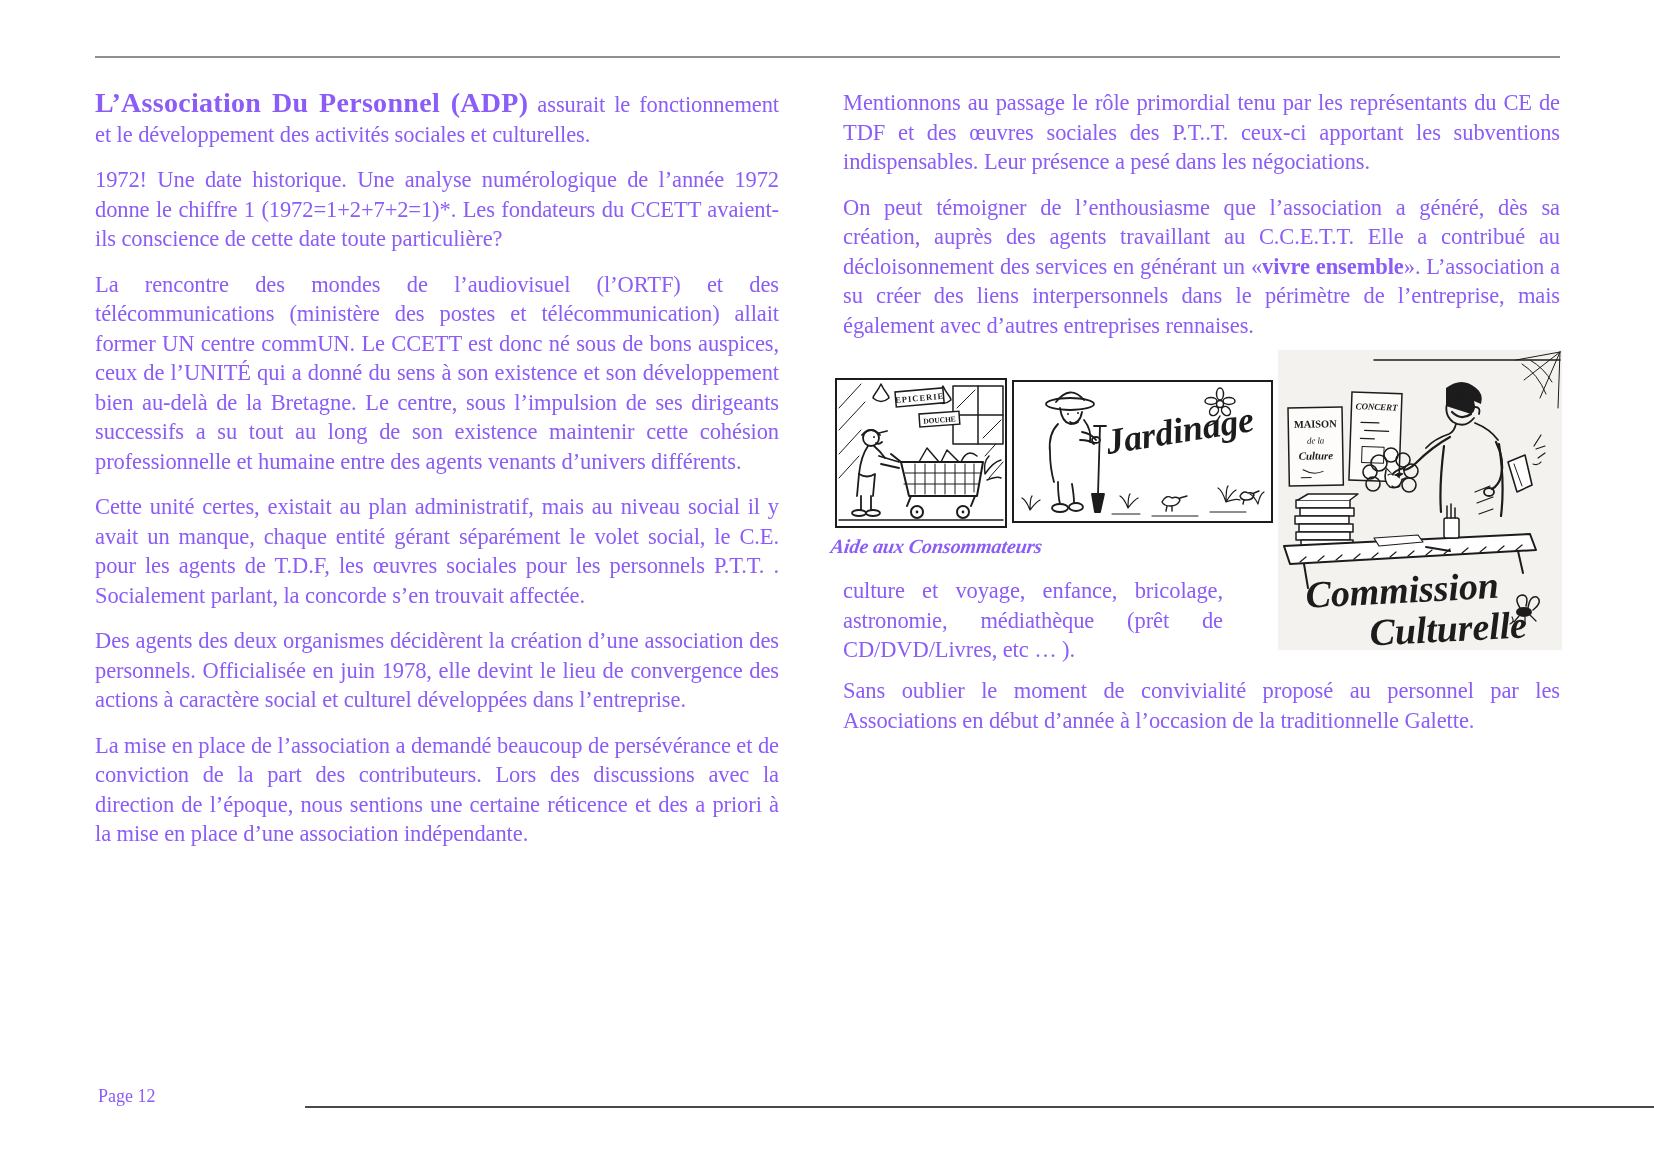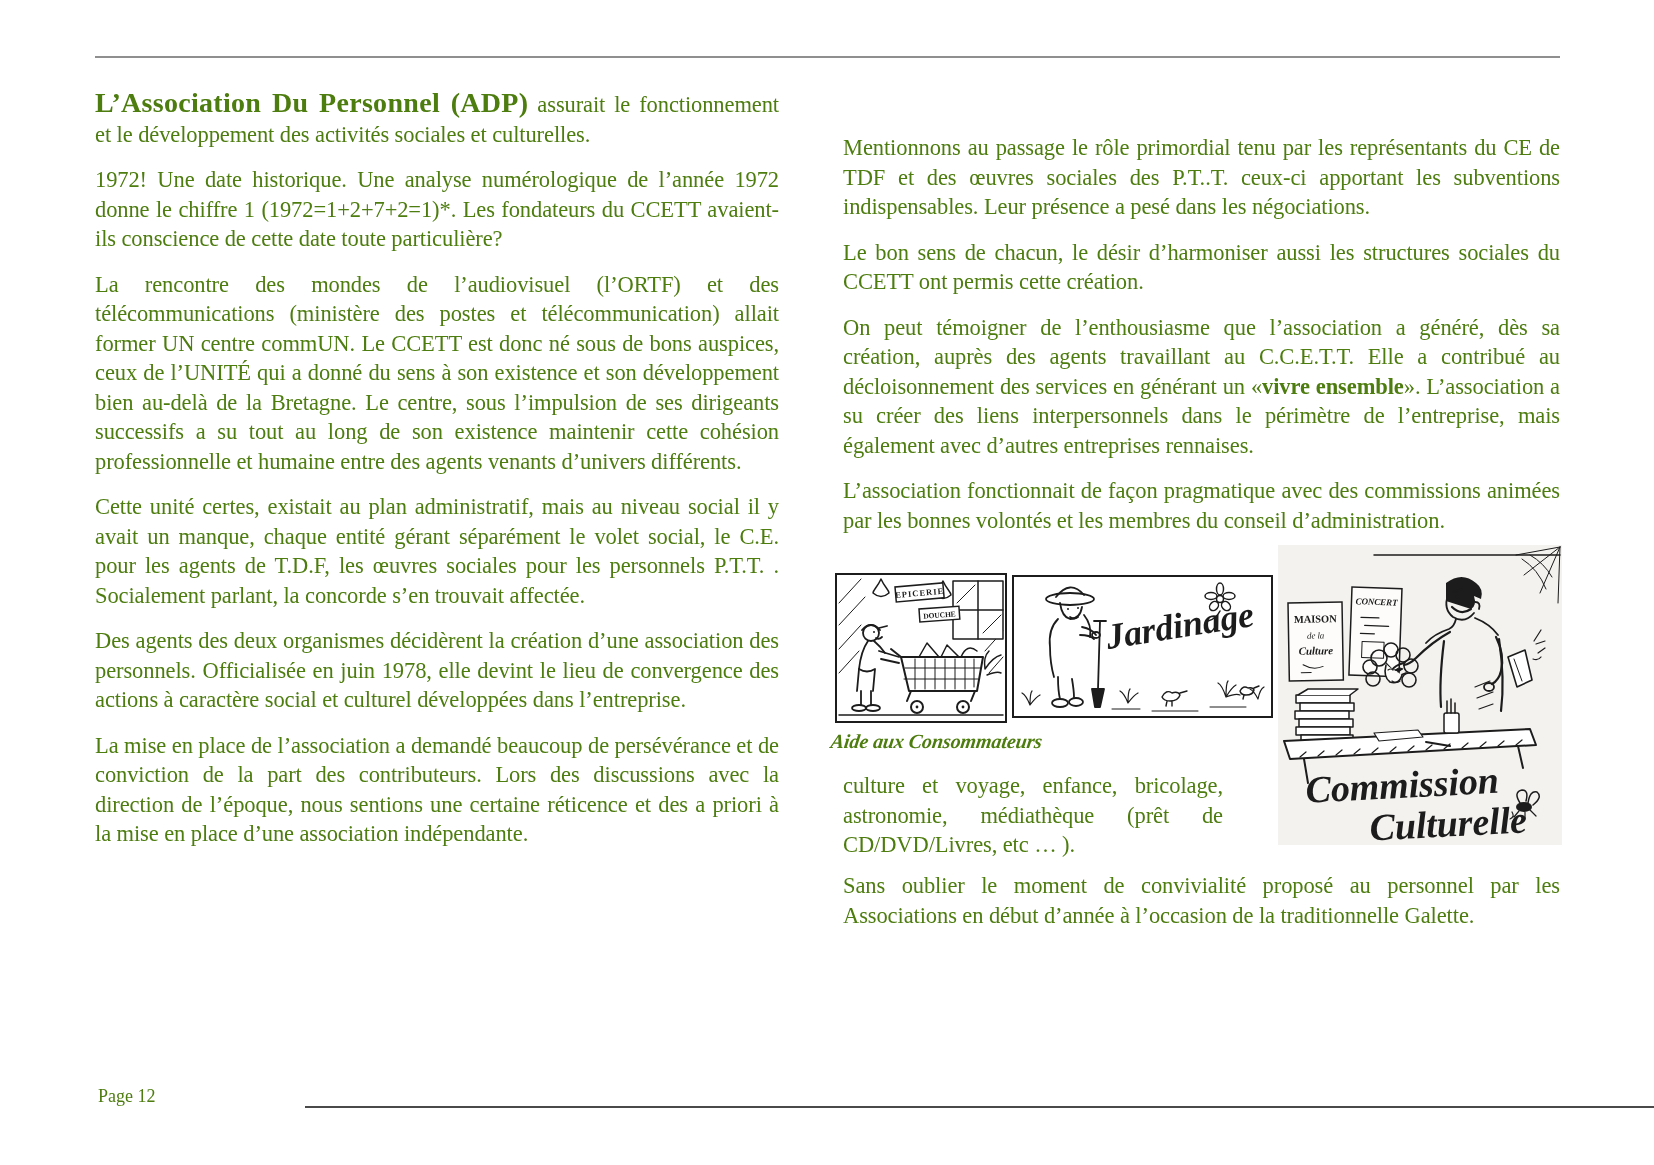--- a/index.html
+++ b/index.html
@@ -1,24 +1,24 @@
 <!DOCTYPE html>
 <html><head>
 <meta charset="utf-8">
 <style>
   html,body{margin:0;padding:0;background:#e8e8e8;}
   .page{
     position:relative;width:1654px;height:1165px;background:#ffffff;
-    font-family:"Liberation Serif", serif;color:#4d7c0f;overflow:hidden;
+    font-family:"Liberation Serif", serif;color:#8b5cf6;overflow:hidden;
   }
   .top-rule{position:absolute;left:95px;top:56px;width:1465px;height:2px;background:#8f8f8f;}
   .col{position:absolute;top:88px;text-align:justify;font-size:22.5px;line-height:29.5px;letter-spacing:-0.1px;}
   .col p{margin:0 0 16px 0;}
   .col-left{left:95px;width:684px;}
-  .col-right{left:843px;width:717px;margin-top:45px;}
+  .col-right{left:843px;width:717px;}
   .lead strong{font-size:28px;letter-spacing:0.3px;}
   strong{font-weight:bold;}
   .illustration-area{position:relative;height:320px;text-align:left;}
   .panel{position:absolute;background:#fff;}
   .panel-consumers{left:-8px;top:22px;}
   .panel-gardening{left:169px;top:24px;}
   .panel-culture{left:435px;top:-6px;}
   .caption-consumers{
     position:absolute;left:-12px;top:176px;width:200px;white-space:nowrap;
     font-style:italic;font-weight:bold;font-size:20px;transform:skewX(-8deg);
@@ -42,23 +42,21 @@
     <p class="lead"><strong>L’Association Du Personnel (ADP)</strong><span> assurait le fonctionnement et le développement des activités sociales et culturelles.</span></p>
     <p>1972! Une date historique. Une analyse numérologique de l’année 1972 donne le chiffre 1 (1972=1+2+7+2=1)*. Les fondateurs du CCETT avaient-ils conscience de cette date toute particulière?</p>
     <p>La rencontre des mondes de l’audiovisuel (l’ORTF) et des télécommunications (ministère des postes et télécommunication) allait former UN centre commUN. Le CCETT est donc né sous de bons auspices, ceux de l’UNITÉ qui a donné du sens à son existence et son développement bien au-delà de la Bretagne. Le centre, sous l’impulsion de ses dirigeants successifs a su tout au long de son existence maintenir cette cohésion professionnelle et humaine entre des agents venants d’univers différents.</p>
     <p>Cette unité certes, existait au plan administratif, mais au niveau social il y avait un manque, chaque entité gérant séparément le volet social, le C.E. pour les agents de T.D.F, les œuvres sociales pour les personnels P.T.T. . Socialement parlant, la concorde s’en trouvait affectée.</p>
     <p>Des agents des deux organismes décidèrent la création d’une association des personnels. Officialisée en juin 1978, elle devint le lieu de convergence des actions à caractère social et culturel développées dans l’entreprise.</p>
     <p>La mise en place de l’association a demandé beaucoup de persévérance et de conviction de la part des contributeurs. Lors des discussions avec la direction de l’époque, nous sentions une certaine réticence et des a priori à la mise en place d’une association indépendante.</p>
   </div>
 
   <div class="col col-right">
     <p>Mentionnons au passage le rôle primordial tenu par les représentants du CE de TDF et des œuvres sociales des P.T..T. ceux-ci apportant les subventions indispensables. Leur présence a pesé dans les négociations.</p>
-    <p>Le bon sens de chacun, le désir d’harmoniser aussi les structures sociales du CCETT ont permis cette création.</p>
     <p><span>On peut témoigner de l’enthousiasme que l’association a généré, dès sa création, auprès des agents travaillant au C.C.E.T.T. Elle a contribué au décloisonnement des services en générant un «</span><strong>vivre ensemble</strong><span>». L’association a su créer des liens interpersonnels dans le périmètre de l’entreprise, mais également avec d’autres entreprises rennaises.</span></p>
-    <p>L’association fonctionnait de façon pragmatique avec des commissions animées par les bonnes volontés et les membres du conseil d’administration.</p>
 
     <div class="illustration-area">
 
       <svg class="panel panel-consumers" width="172" height="150" viewBox="0 0 172 150">
         <rect x="1" y="1" width="170" height="148" fill="#ffffff" stroke="#1c1c1c" stroke-width="2"></rect>
         <g class="ink" stroke-width="1">
           <path d="M4 30 L26 6 M4 52 L30 24 M4 76 L26 52 M4 100 L24 78 M150 78 L168 58 M154 100 L168 84"></path>
         </g>
         <g class="ink" stroke-width="1.5">
           <rect x="118" y="8" width="50" height="58" fill="#ffffff"></rect>

